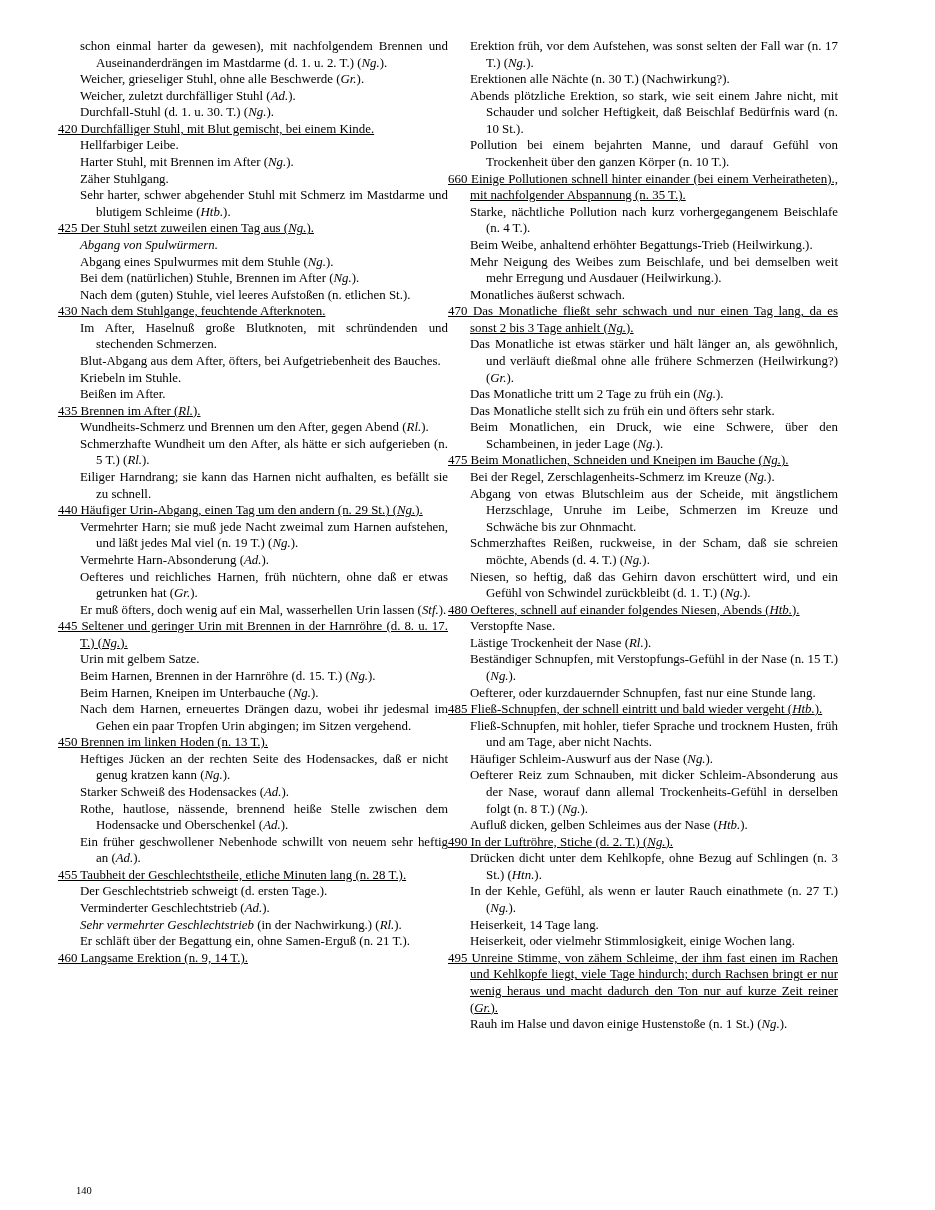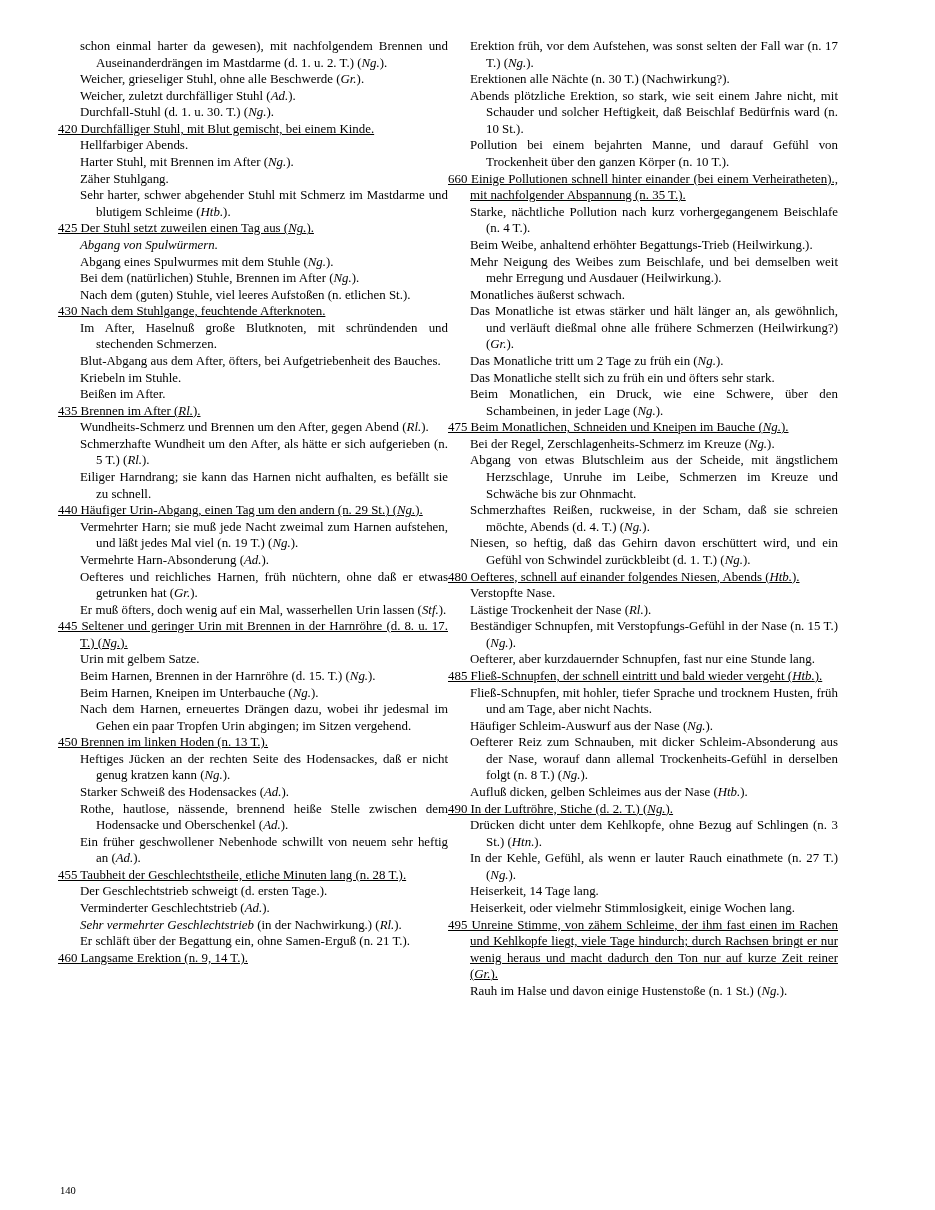--- a/index.html
+++ b/index.html
@@ -44,39 +44,39 @@
     text-indent: -22px;
     text-decoration: underline;
   }
   
   .plain {
     padding-left: 38px;
     text-indent: -16px;
   }
   .folio {
     position: absolute;
-    left: 60px;
+    left: 76px;
     bottom: 14px;
     font-size: 10.5px;
     font-family: "Liberation Serif", serif;
     color: #000;
   }
 </style>
 </head>
 <body>
 
 <div class="page">
   <div class="columns">
     <div class="col" id="left-col">
         <p class="entry plain">schon einmal harter da gewesen), mit nachfolgendem Brennen und Auseinanderdrängen im Mastdarme (d. 1. u. 2. T.) (<i>Ng.</i>).</p>
         <p class="entry plain">Weicher, grieseliger Stuhl, ohne alle Beschwerde (<i>Gr.</i>).</p>
         <p class="entry plain">Weicher, zuletzt durchfälliger Stuhl (<i>Ad.</i>).</p>
         <p class="entry plain">Durchfall-Stuhl (d. 1. u. 30. T.) (<i>Ng.</i>).</p>
         <p class="entry num">420 Durchfälliger Stuhl, mit Blut gemischt, bei einem Kinde.</p>
-        <p class="entry plain">Hellfarbiger Abends.</p>
+        <p class="entry plain">Hellfarbiger Leibe.</p>
         <p class="entry plain">Harter Stuhl, mit Brennen im After (<i>Ng.</i>).</p>
         <p class="entry plain">Zäher Stuhlgang.</p>
         <p class="entry plain">Sehr harter, schwer abgehender Stuhl mit Schmerz im Mastdarme und blutigem Schleime (<i>Htb.</i>).</p>
         <p class="entry num">425 Der Stuhl setzt zuweilen einen Tag aus (<i>Ng.</i>).</p>
         <p class="entry plain"><i>Abgang von Spulwürmern.</i></p>
         <p class="entry plain">Abgang eines Spulwurmes mit dem Stuhle (<i>Ng.</i>).</p>
         <p class="entry plain">Bei dem (natürlichen) Stuhle, Brennen im After (<i>Ng.</i>).</p>
         <p class="entry plain">Nach dem (guten) Stuhle, viel leeres Aufstoßen (n. etlichen St.).</p>
         <p class="entry num">430 Nach dem Stuhlgange, feuchtende Afterknoten.</p>
         <p class="entry plain">Im After, Haselnuß große Blutknoten, mit schründenden und stechenden Schmerzen.</p>
@@ -112,34 +112,35 @@
     <div class="col" id="right-col">
         <p class="entry plain">Erektion früh, vor dem Aufstehen, was sonst selten der Fall war (n. 17 T.) (<i>Ng.</i>).</p>
         <p class="entry plain">Erektionen alle Nächte (n. 30 T.) (Nachwirkung?).</p>
         <p class="entry plain">Abends plötzliche Erektion, so stark, wie seit einem Jahre nicht, mit Schauder und solcher Heftigkeit, daß Beischlaf Bedürfnis ward (n. 10 St.).</p>
         <p class="entry plain">Pollution bei einem bejahrten Manne, und darauf Gefühl von Trockenheit über den ganzen Körper (n. 10 T.).</p>
         <p class="entry num">660 Einige Pollutionen schnell hinter einander (bei einem Verheiratheten)., mit nachfolgender Abspannung (n. 35 T.).</p>
         <p class="entry plain">Starke, nächtliche Pollution nach kurz vorhergegangenem Beischlafe (n. 4 T.).</p>
         <p class="entry plain">Beim Weibe, anhaltend erhöhter Begattungs-Trieb (Heilwirkung.).</p>
         <p class="entry plain">Mehr Neigung des Weibes zum Beischlafe, und bei demselben weit mehr Erregung und Ausdauer (Heilwirkung.).</p>
         <p class="entry plain">Monatliches äußerst schwach.</p>
+        <p class="entry num">470 Das Monatliche fließt sehr schwach und nur einen Tag lang, da es sonst 2 bis 3 Tage anhielt (<i>Ng.</i>).</p>
         <p class="entry plain">Das Monatliche ist etwas stärker und hält länger an, als gewöhnlich, und verläuft dießmal ohne alle frühere Schmerzen (Heilwirkung?) (<i>Gr.</i>).</p>
         <p class="entry plain">Das Monatliche tritt um 2 Tage zu früh ein (<i>Ng.</i>).</p>
         <p class="entry plain">Das Monatliche stellt sich zu früh ein und öfters sehr stark.</p>
         <p class="entry plain">Beim Monatlichen, ein Druck, wie eine Schwere, über den Schambeinen, in jeder Lage (<i>Ng.</i>).</p>
         <p class="entry num">475 Beim Monatlichen, Schneiden und Kneipen im Bauche (<i>Ng.</i>).</p>
         <p class="entry plain">Bei der Regel, Zerschlagenheits-Schmerz im Kreuze (<i>Ng.</i>).</p>
         <p class="entry plain">Abgang von etwas Blutschleim aus der Scheide, mit ängstlichem Herzschlage, Unruhe im Leibe, Schmerzen im Kreuze und Schwäche bis zur Ohnmacht.</p>
         <p class="entry plain">Schmerzhaftes Reißen, ruckweise, in der Scham, daß sie schreien möchte, Abends (d. 4. T.) (<i>Ng.</i>).</p>
         <p class="entry plain">Niesen, so heftig, daß das Gehirn davon erschüttert wird, und ein Gefühl von Schwindel zurückbleibt (d. 1. T.) (<i>Ng.</i>).</p>
         <p class="entry num">480 Oefteres, schnell auf einander folgendes Niesen, Abends (<i>Htb.</i>).</p>
         <p class="entry plain">Verstopfte Nase.</p>
         <p class="entry plain">Lästige Trockenheit der Nase (<i>Rl.</i>).</p>
         <p class="entry plain">Beständiger Schnupfen, mit Verstopfungs-Gefühl in der Nase (n. 15 T.) (<i>Ng.</i>).</p>
-        <p class="entry plain">Oefterer, aber kurzdauernder Schnupfen, fast nur eine Stunde lang.</p>
+        <p class="entry plain">Oefterer, oder kurzdauernder Schnupfen, fast nur eine Stunde lang.</p>
         <p class="entry num">485 Fließ-Schnupfen, der schnell eintritt und bald wieder vergeht (<i>Htb.</i>).</p>
         <p class="entry plain">Fließ-Schnupfen, mit hohler, tiefer Sprache und trocknem Husten, früh und am Tage, aber nicht Nachts.</p>
         <p class="entry plain">Häufiger Schleim-Auswurf aus der Nase (<i>Ng.</i>).</p>
         <p class="entry plain">Oefterer Reiz zum Schnauben, mit dicker Schleim-Absonderung aus der Nase, worauf dann allemal Trockenheits-Gefühl in derselben folgt (n. 8 T.) (<i>Ng.</i>).</p>
         <p class="entry plain">Aufluß dicken, gelben Schleimes aus der Nase (<i>Htb.</i>).</p>
         <p class="entry num">490 In der Luftröhre, Stiche (d. 2. T.) (<i>Ng.</i>).</p>
         <p class="entry plain">Drücken dicht unter dem Kehlkopfe, ohne Bezug auf Schlingen (n. 3 St.) (<i>Htn.</i>).</p>
         <p class="entry plain">In der Kehle, Gefühl, als wenn er lauter Rauch einathmete (n. 27 T.) (<i>Ng.</i>).</p>
         <p class="entry plain">Heiserkeit, 14 Tage lang.</p>
         <p class="entry plain">Heiserkeit, oder vielmehr Stimmlosigkeit, einige Wochen lang.</p>

